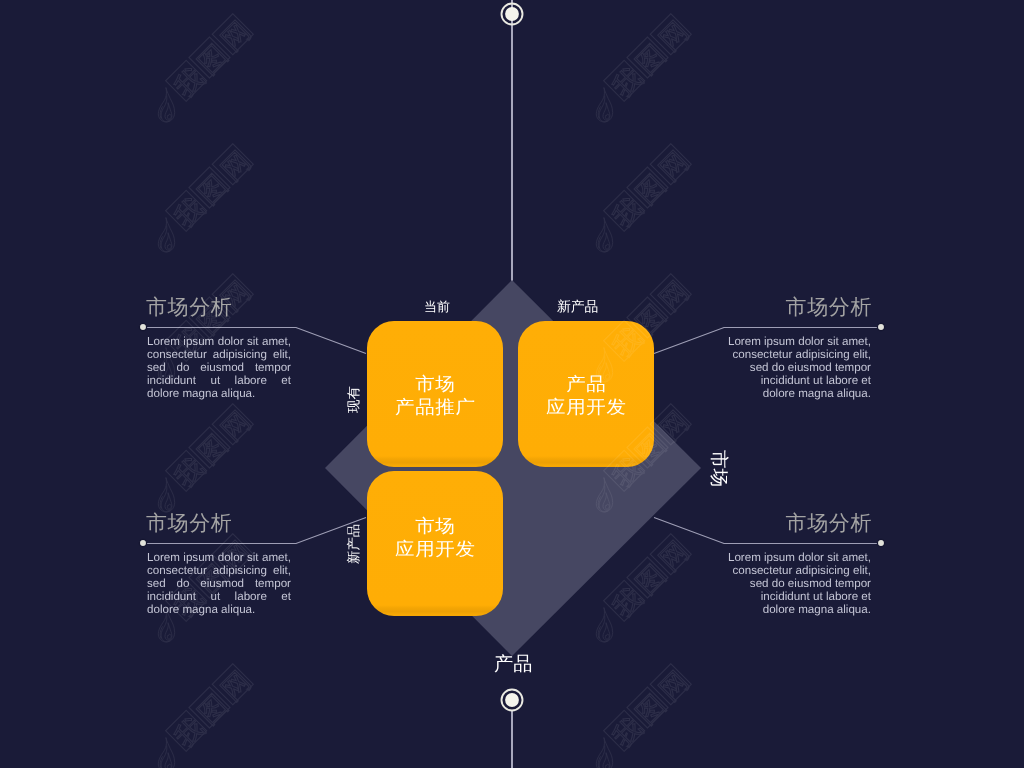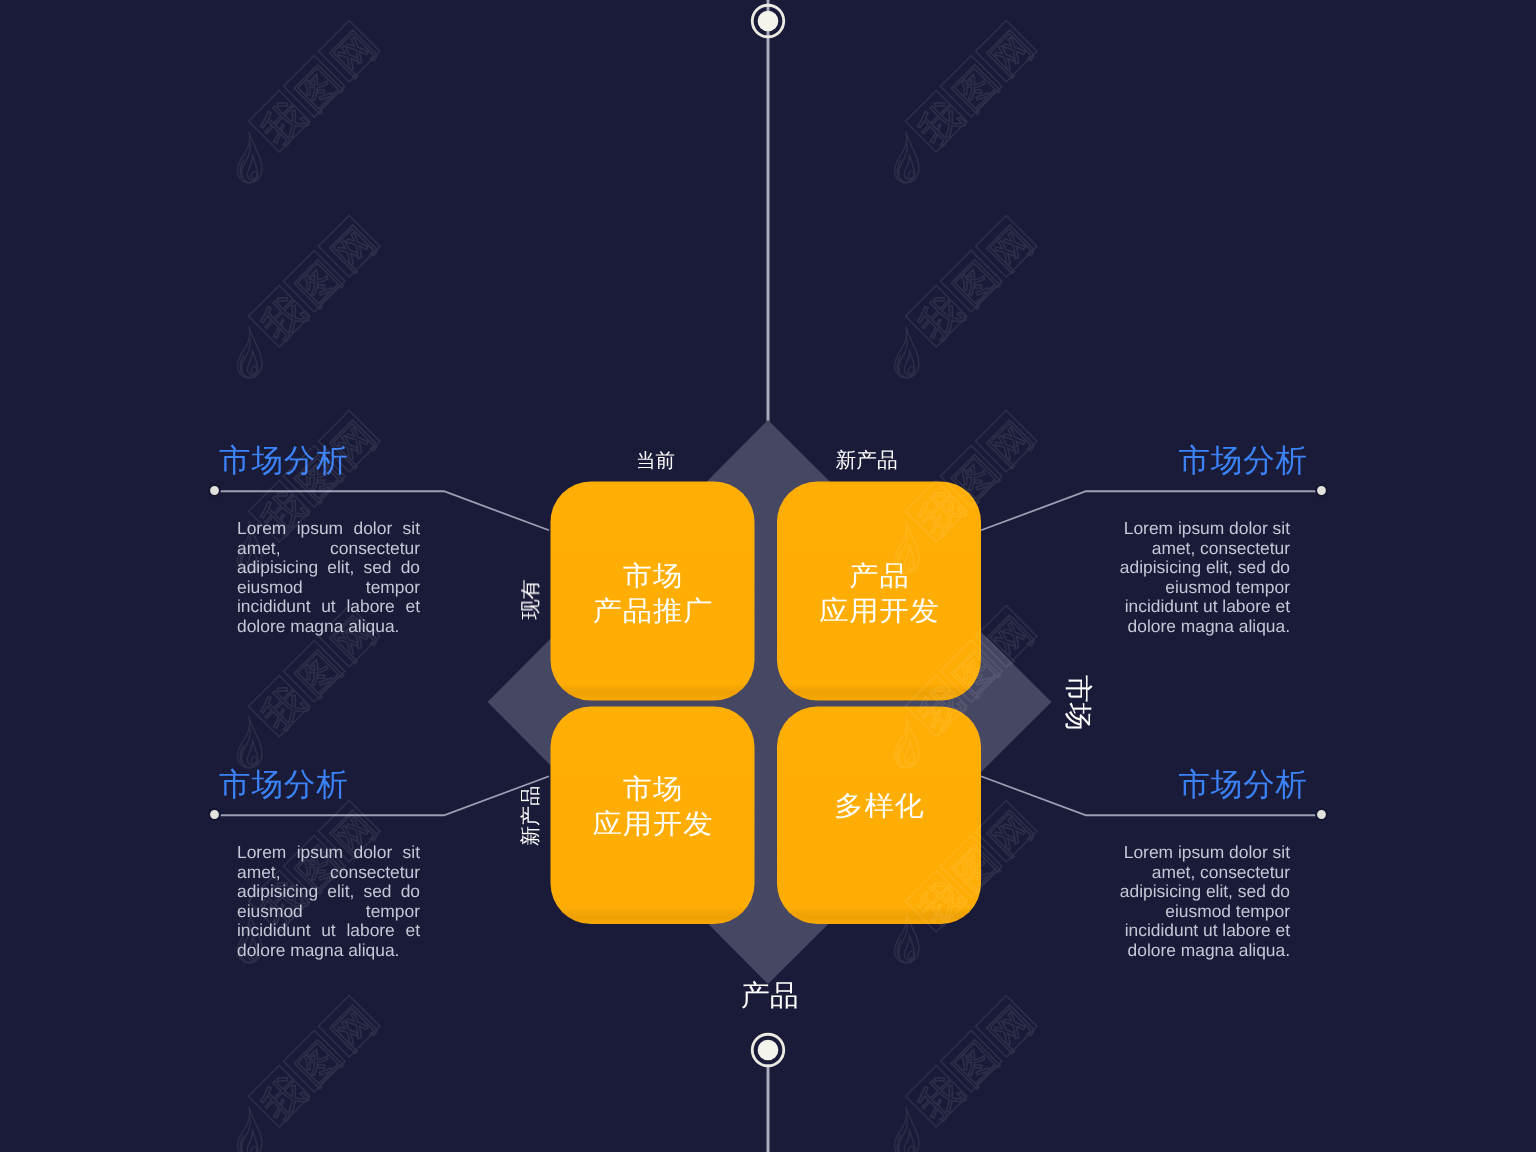--- a/index.html
+++ b/index.html
@@ -14,23 +14,23 @@
         background:linear-gradient(180deg,#ffae06 0%,#ffad05 92.5%,#f4a504 94.5%,#eda004 97%,#f7a804 99%,#f5a604 100%);}
   .qbox .qtext{position:absolute;left:0;right:0;top:50%;transform:translateY(calc(-50% + var(--dy,2px))) scaleX(1.07);
         text-align:center;color:#ffffff;font-size:18.2px;will-change:transform;line-height:23px;
         letter-spacing:0.6px;text-indent:0.6px;font-weight:400;}
 
   
   .axis{position:absolute;will-change:transform;color:#fff;font-size:12.8px;letter-spacing:0px;white-space:nowrap;line-height:13px;}
 
   
   .panel{position:absolute;width:146px;}
-  .panel .ptitle{font-size:21px;will-change:transform;transform:translateZ(0);color:#3b82f6;letter-spacing:0.6px;line-height:20px;height:20px;margin:0;}
+  .panel .ptitle{font-size:21px;will-change:transform;transform:translateZ(0);color:#a3a3a3;letter-spacing:0.6px;line-height:20px;height:20px;margin:0;}
   .panel .prule{position:relative;height:20px;}
-  .panel .pbody{will-change:transform;transform:translateZ(0);font-size:11.6px;color:#c5c6d6;line-height:13.1px;margin:12px;position:relative;top:-4px;}
+  .panel .pbody{will-change:transform;transform:translateZ(0);font-size:11.6px;color:#c5c6d6;line-height:13.1px;margin:1px;position:relative;top:-4px;}
   .panel.left .ptitle{text-align:left;}
   .panel.left .pbody{text-align:justify;}
   .panel.right .ptitle{text-align:right;}
   .panel.right .pbody{text-align:right;}
 </style>
 </head>
 <body>
 
 <div id="stage">
 
@@ -51,25 +51,20 @@
   <div class="qbox" style="left:518px;top:321px;width:136px;height:146px;">
     <div class="qtext">
       <div>产品</div>
       <div>应用开发</div>
     </div>
   </div>
   <div class="qbox" style="left:367px;top:471px;width:136px;height:145px;--dy:-6px;">
     <div class="qtext">
       <div>市场</div>
       <div>应用开发</div>
-    </div>
-  </div>
-  <div class="qbox" style="left:518px;top:471px;width:136px;height:145px;--dy:-6px;">
-    <div class="qtext">
-      <div>多样化</div>
     </div>
   </div>
 
   <div class="axis" style="left:424px;top:300px;font-size:13px;">当前</div>
   <div class="axis" style="left:557px;top:300px;font-size:13.8px;">新产品</div>
   <div class="axis" style="left:347px;top:413px;transform:rotate(-90deg);transform-origin:0 0;font-size:13.4px;">现有</div>
   <div class="axis" style="left:347px;top:564px;transform:rotate(-90deg);transform-origin:0 0;font-size:13.4px;">新产品</div>
   <div class="axis" style="left:729px;top:450px;transform:rotate(90deg);transform-origin:0 0;font-size:18.5px;line-height:19px;">市场</div>
   <div class="axis" style="left:494px;top:658px;font-size:19.2px;">产品</div>
 

